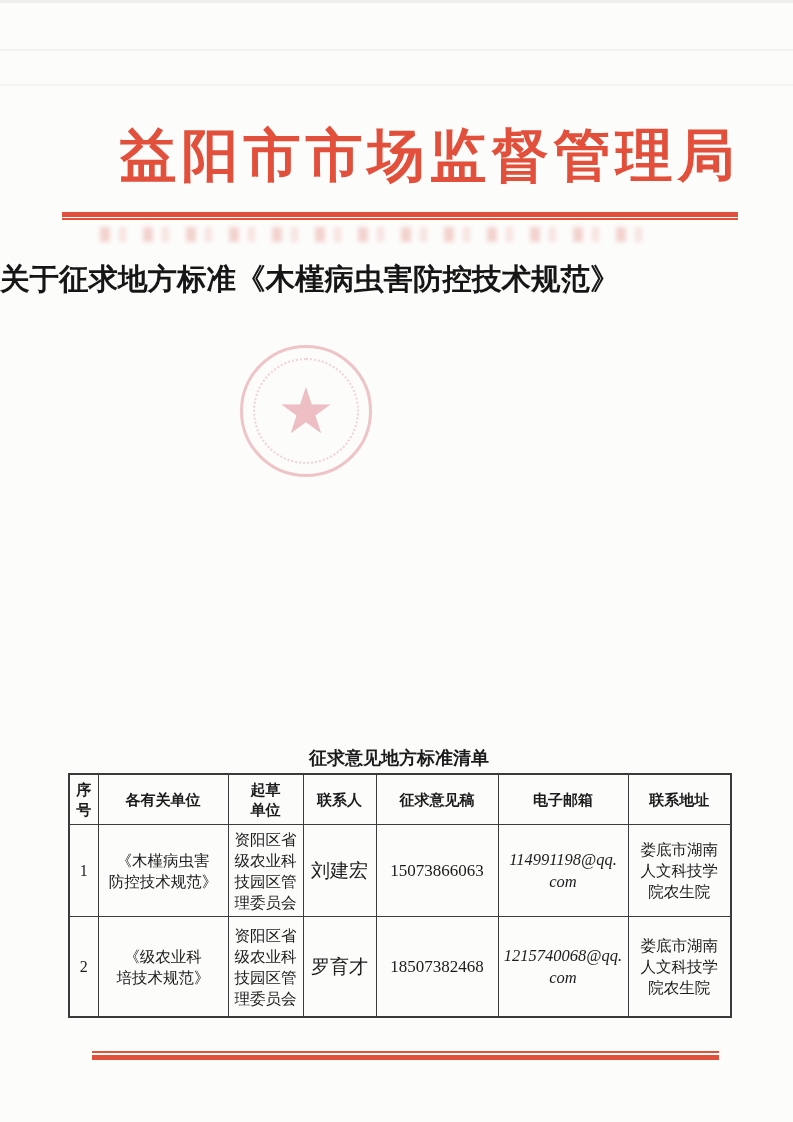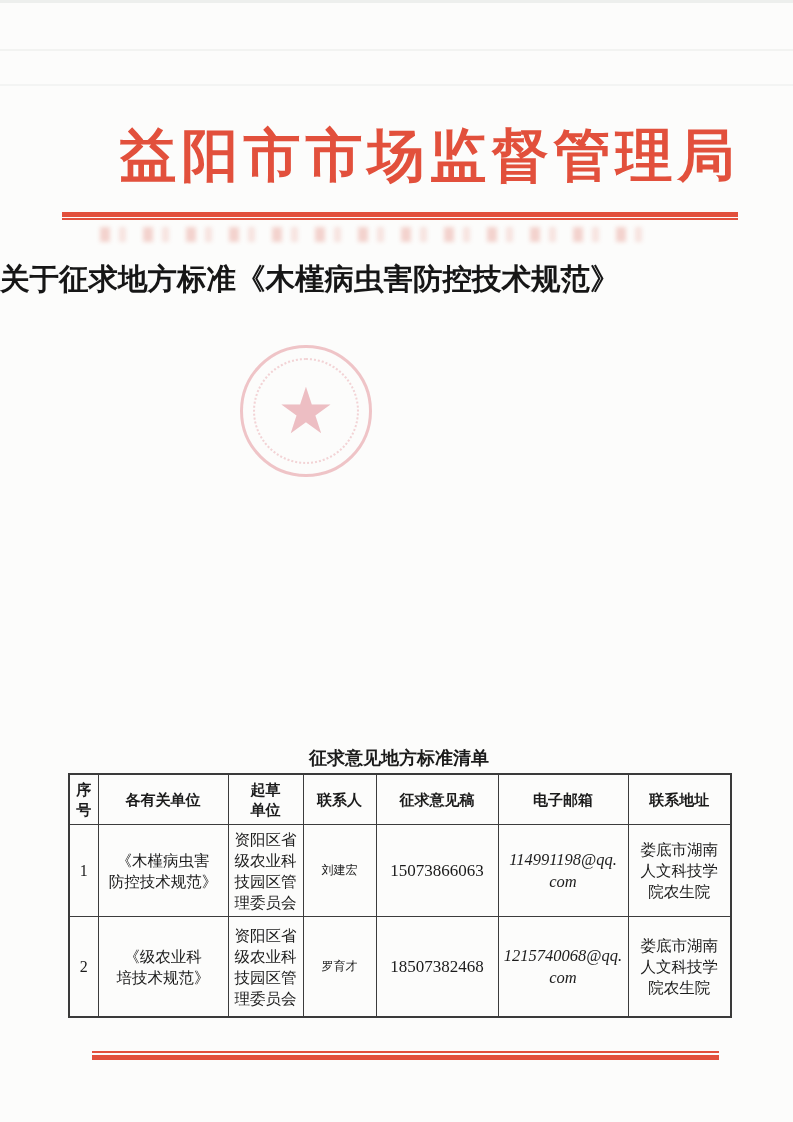--- a/index.html
+++ b/index.html
@@ -90,21 +90,21 @@
     font-weight:600;font-size:15px;line-height:20px;
     white-space:pre-line;height:45px;
   }
   table.standards tbody tr.r1 td{height:87px;}
   table.standards tbody tr.r2 td{height:95px;}
   td.serial{font-size:16px;font-family:"Liberation Serif", serif;}
   td.name, td.org, td.addr{
     font-size:15.5px;line-height:21px;white-space:pre-line;
     font-family:"Liberation Serif", serif;
   }
-  td.person{font-size:12px;font-family:"Liberation Serif", serif;}
+  td.person{font-size:19px;font-family:"Liberation Serif", serif;}
   td.phone{font-size:17px;font-family:"Liberation Serif", serif;margin-top:20px;}
   td.email{
     font-size:16.5px;line-height:22px;white-space:pre-line;
     word-break:break-all;font-family:"Liberation Serif", serif;font-style:italic;
   }
 
   .rule-bottom{position:absolute;top:1051px;left:92px;width:627px;}
   .rule-bottom .thin{height:2px;background:#e2503c;}
   .rule-bottom .thick{height:5px;background:#e2503c;margin-top:2px;}
 </style>

